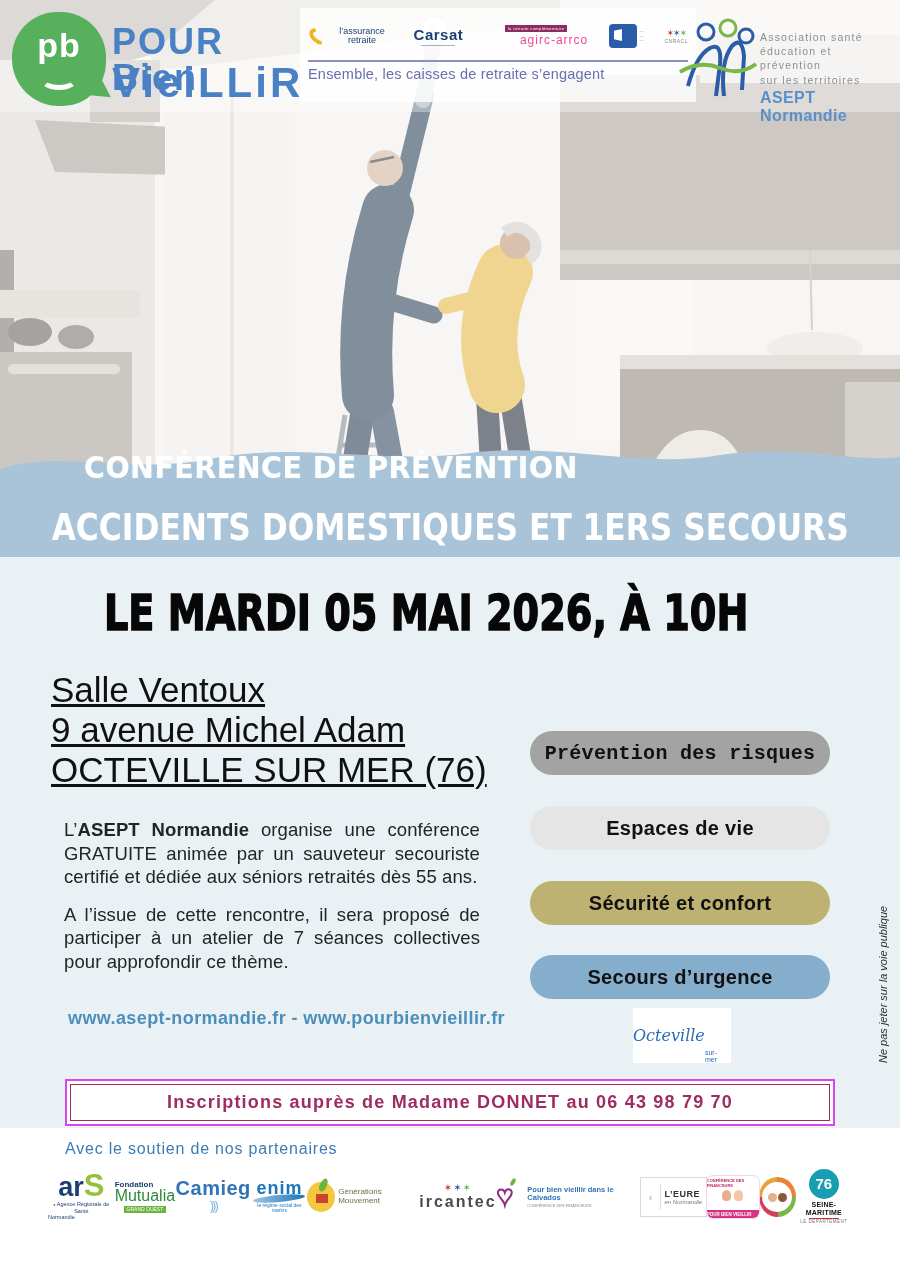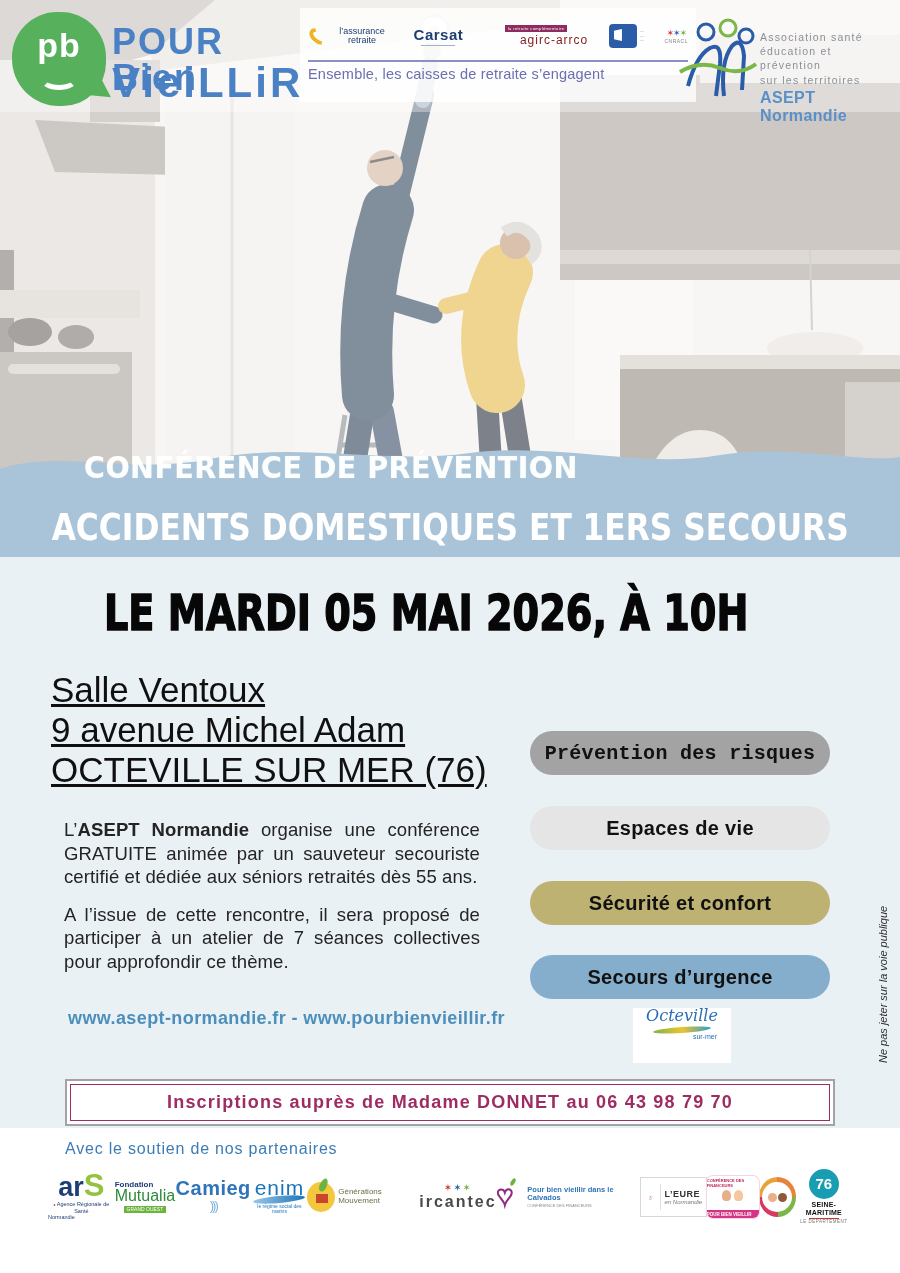--- a/index.html
+++ b/index.html
@@ -39,21 +39,21 @@
   .caisses-row { display:flex; align-items:center; justify-content:space-between; height:44px; }
   .clogo { display:flex; flex-direction:column; align-items:center; justify-content:center; text-align:center; }
   .ar-flex { display:flex; align-items:center; gap:3px; }
   .ar-swoosh { width:20px; height:13px; border:3px solid transparent;
     border-bottom:4px solid #f0b323; border-left:4px solid #f0b323; border-radius:50%;
     transform:rotate(40deg); }
   .ar-label { width:62px; font-size:9px; font-weight:normal; color:#1d3e73; line-height:1.05; text-align:center; }
   .carsat-label { font-size:15px; font-weight:bold; color:#1d3e73; letter-spacing:0.5px; }
   .carsat-lines { width:34px; border-top:1px solid #9fb0c8; margin-top:2px; }
   .aa-strip { background:#8e2c62; color:#fff; font-size:4px; padding:1px 3px; letter-spacing:0.4px; }
-  .aa-label { font-size:12px; color:#7f1d1d; letter-spacing:1px; margin-top:1px;margin-left:36px; }
+  .aa-label { font-size:12px; color:#ec4899; letter-spacing:1px; margin-top:1px;margin-left:36px; }
   .book-logo { width:28px; height:24px; background:#2a5ca8; border-radius:4px; position:relative; }
   .book-logo:after { content:""; position:absolute; left:5px; top:5px; width:18px; height:12px;
     background:#fff; clip-path:polygon(0 15%,45% 0,45% 100%,0 85%, 0 15%); box-shadow:10px 0 0 -1px #fff; }
   .book-side { font-size:4px; color:#8a8a8a; text-align:left; line-height:1.2; margin-left:3px; }
   .cnracl-figs { font-size:9px; letter-spacing:-1px; }
   .cnracl-label { font-size:5px; color:#888; letter-spacing:0.5px; }
   .caisses-rule { border-top:2px solid #8a8fc6; margin:2px 0 4px 0; }
   .caisses-tagline { color:#6a6fae; font-size:14.5px; letter-spacing:0.2px; }
 
   .asept-logo { position:absolute; left:676px; top:14px; width:216px; height:96px; }
@@ -95,33 +95,33 @@
 
   .pill { position:absolute; left:530px; width:300px; height:44px; border-radius:22px;
     display:flex; align-items:center; justify-content:center;
     font-size:20px; font-weight:bold; color:#111; letter-spacing:0.3px; }
   .pill1 { top:731px; background:#a3a3a3;font-family:Liberation Mono, monospace; }
   .pill2 { top:806px; background:#e5e5e5; }
   .pill3 { top:881px; background:#bdb272; }
   .pill4 { top:955px; background:#85aecd; }
 
   .octeville { position:absolute; left:633px; top:1008px; width:98px; height:55px;
-    background:#fff; display:flex; flex-direction:column; align-items:center; justify-content:flex-start; }
+    background:#fff; display:flex; flex-direction:row; align-items:center; justify-content:flex-start; }
   .oct-name { font-family:"DejaVu Serif", serif; font-style:italic; color:#2a6db5; font-size:16px; line-height:1; }
   .oct-swoosh { width:58px; height:6px; margin-top:3px; border-radius:50%;
     background:linear-gradient(90deg,#7ab648,#f0c22e,#2a9fd0); transform:rotate(-4deg); }
   .oct-sub { font-size:7px; color:#2a6db5; align-self:flex-end; margin-right:14px; }
 
   .side-note { position:absolute; left:877px; top:1063px;
     transform:rotate(-90deg); transform-origin:0 0;
     font-style:italic; font-size:11px; color:#2b2b2b; white-space:nowrap; }
 
   
   .registration { position:absolute; left:65px; top:1079px; width:770px; height:47px;
-    background:#fff; border:2px solid #a3a3a3; padding:3px; }
+    background:#fff; border:2px solid #d946ef; padding:3px; }
   .registration-inner { width:100%; height:100%; border:1.5px solid #9e2c62;
     display:flex; align-items:center; justify-content:center; }
   .registration-text { color:#9e2c62; font-weight:bold; font-size:18px; letter-spacing:1.2px; }
 
   
   .partners-heading { position:absolute; left:65px; top:1140px;
     color:#3b7cb5; font-size:16px; letter-spacing:0.8px; }
   .partners-row { position:absolute; left:48px; top:1165px; width:804px; height:64px;
     display:flex; align-items:center; justify-content:space-between; }
   .p-logo { display:flex; flex-direction:column; align-items:center; justify-content:center;
@@ -134,21 +134,21 @@
   .ars-sub:before { content:"●"; color:#d0342c; font-size:4px; margin-right:1px; }
   .ars-sub2 { font-size:5.5px; color:#1d3e73; align-self:flex-start; }
 
   .mut-prefix { font-size:8px; font-weight:bold; color:#1d3e73; align-self:flex-start; }
   .mut-name { font-size:16px; font-weight:normal; color:#2e8b3a; line-height:0.9; }
   .mut-chip { background:#6db33f; color:#fff; font-size:5px; padding:1px 3px; margin-top:2px; }
 
   .camieg-name { font-size:20px; color:#2f74b8; font-weight:bold; letter-spacing:0.5px; }
   .camieg-waves { display:inline-block; color:#7fb2dd; font-size:13px; letter-spacing:-2px; vertical-align:4px; }
 
-  .enim-name { font-size:21px; font-weight:normal; color:#1b75bb; letter-spacing:1px; line-height:0.9; }
+  .enim-name { font-size:18px; font-weight:bold; color:#1b75bb; letter-spacing:1px; line-height:0.9; }
   .enim-swoosh { width:52px; height:7px; border-radius:50%;
     background:linear-gradient(90deg,#9cc6e8,#1b75bb); transform:rotate(-5deg); margin-top:-2px; }
   .enim-sub { font-size:5px; color:#1b75bb; margin-top:1px; }
 
   .gen-flex { display:flex; align-items:center; gap:3px; }
   .gen-sun { width:30px; height:30px; border-radius:50%; background:#f3c83e; position:relative; }
   .gen-sun:after { content:""; position:absolute; left:13px; top:-4px; width:7px; height:14px;
     background:#6db33f; border-radius:50% 50% 50% 50%/60% 60% 40% 40%; transform:rotate(25deg); }
   .gen-sun:before { content:""; position:absolute; left:9px; top:12px; width:12px; height:9px; background:#c9452e; }
   .gen-text { font-size:8px; color:#6b7045; text-align:left; }

